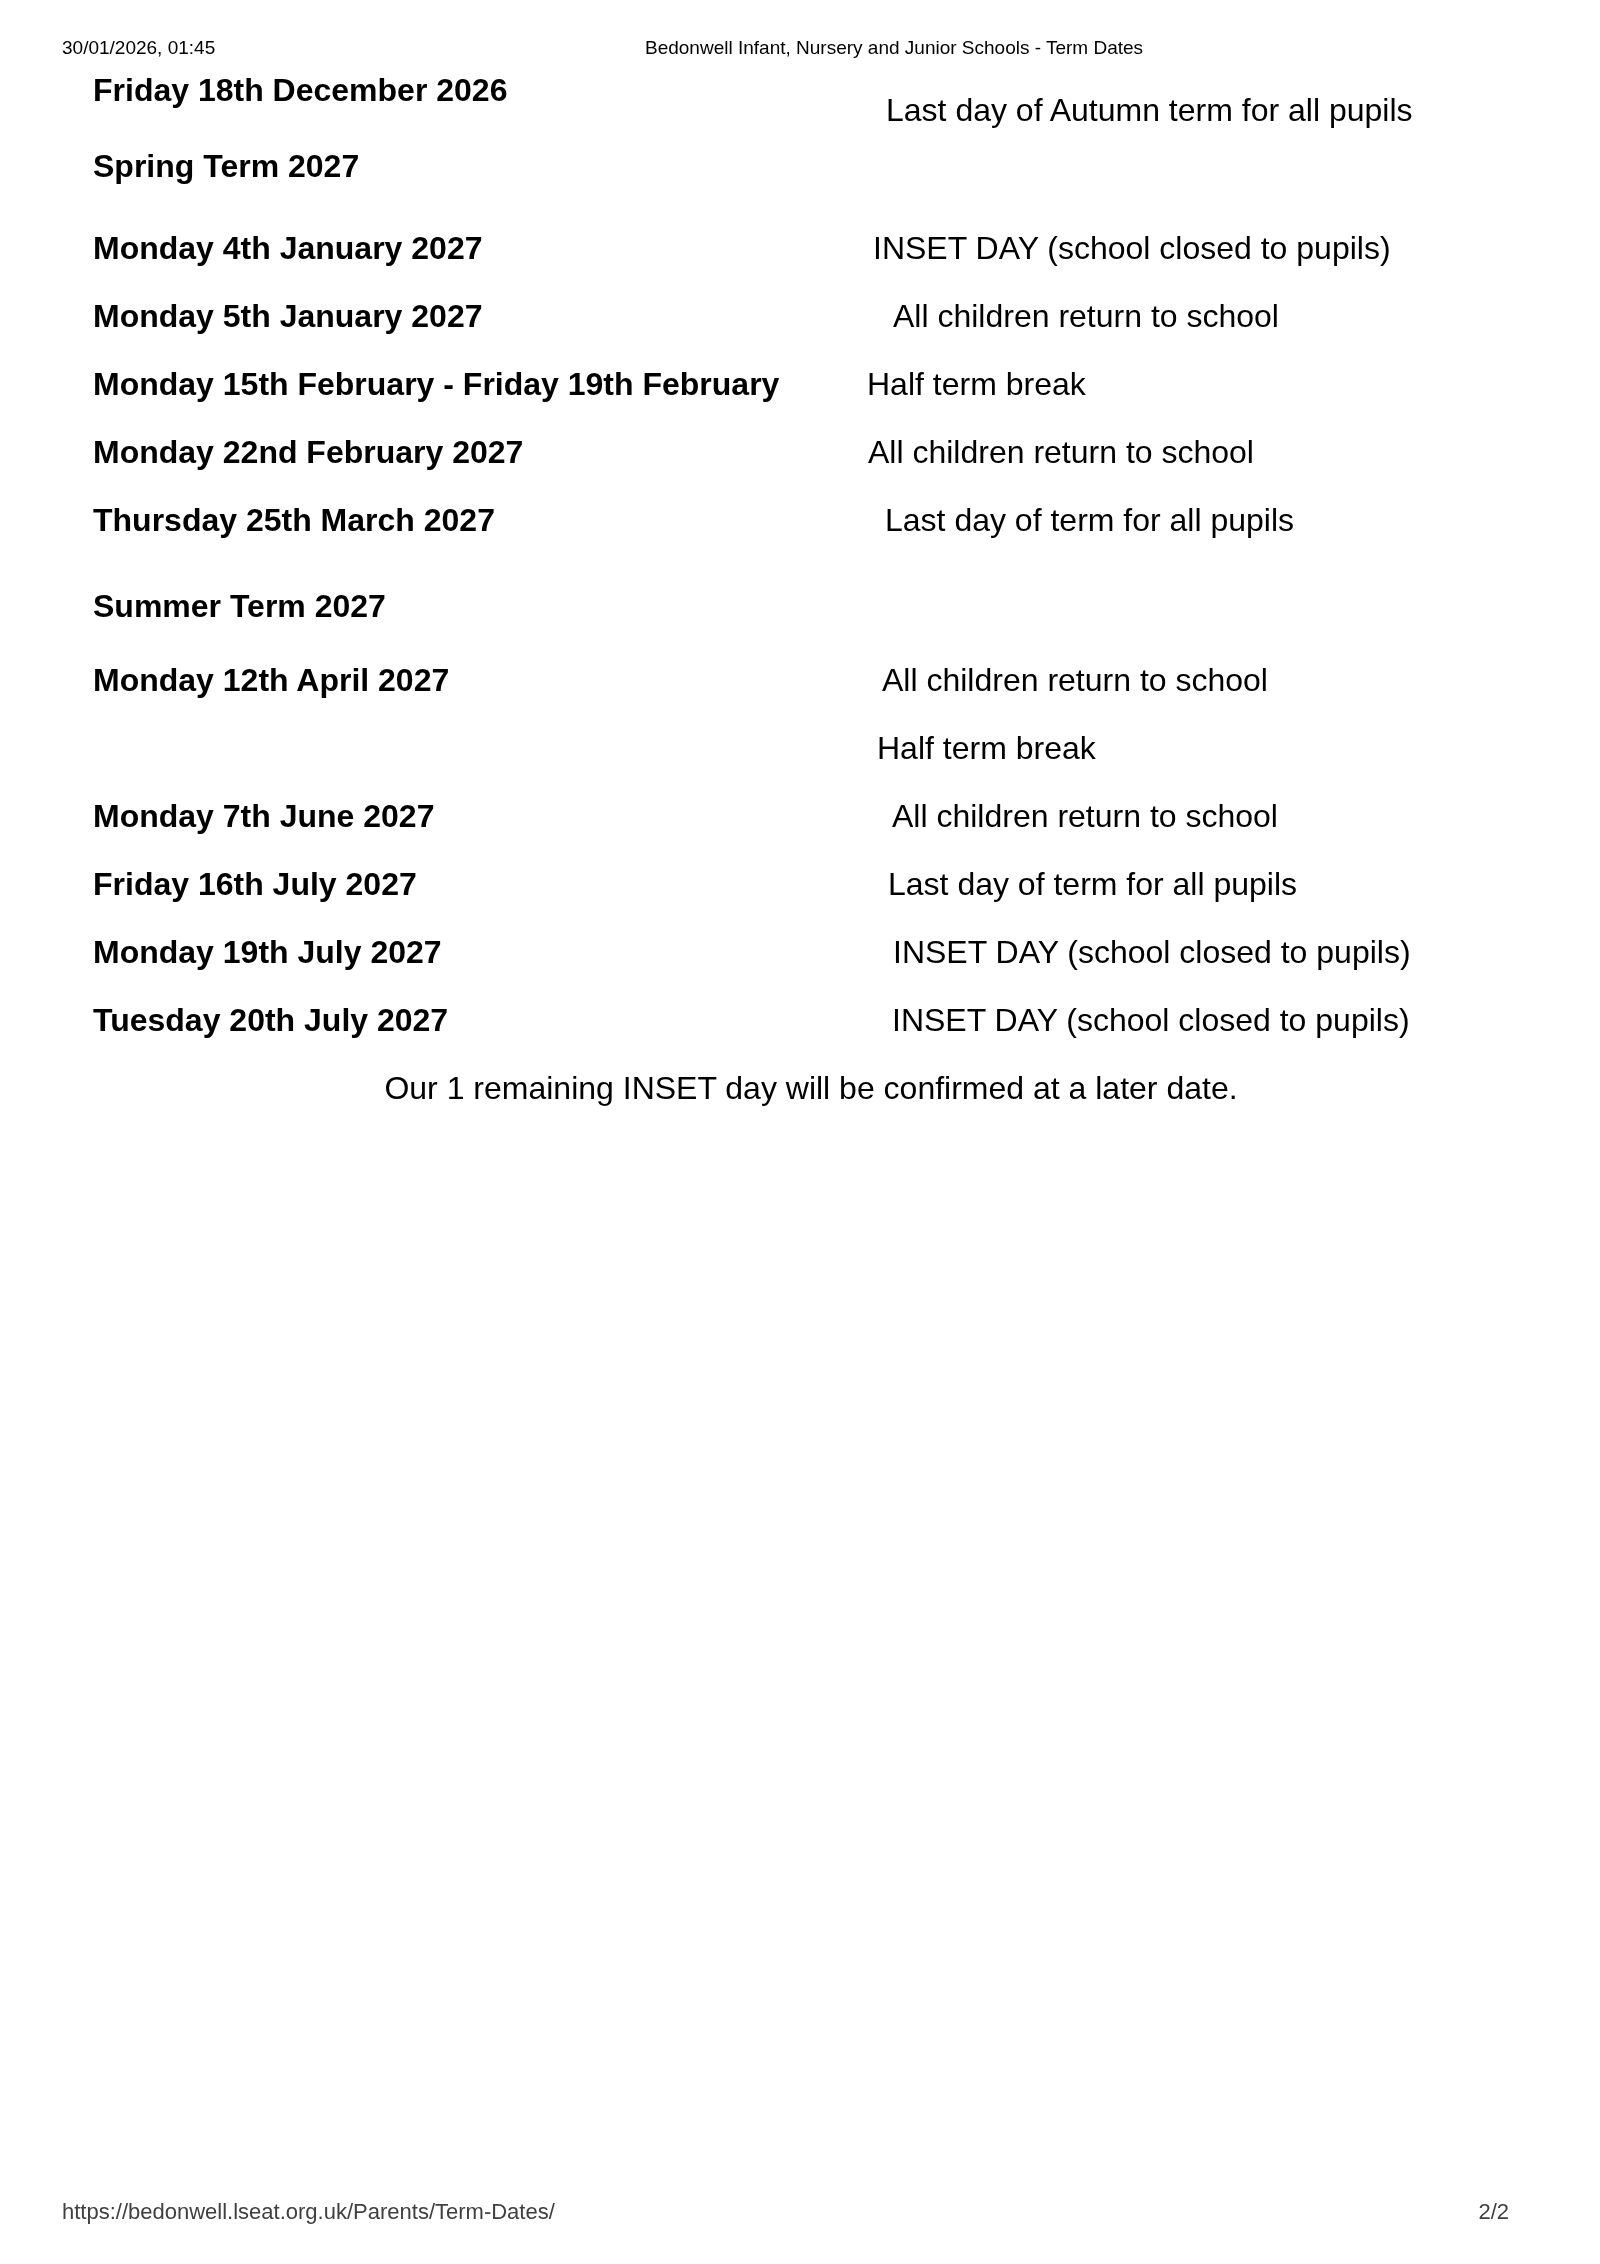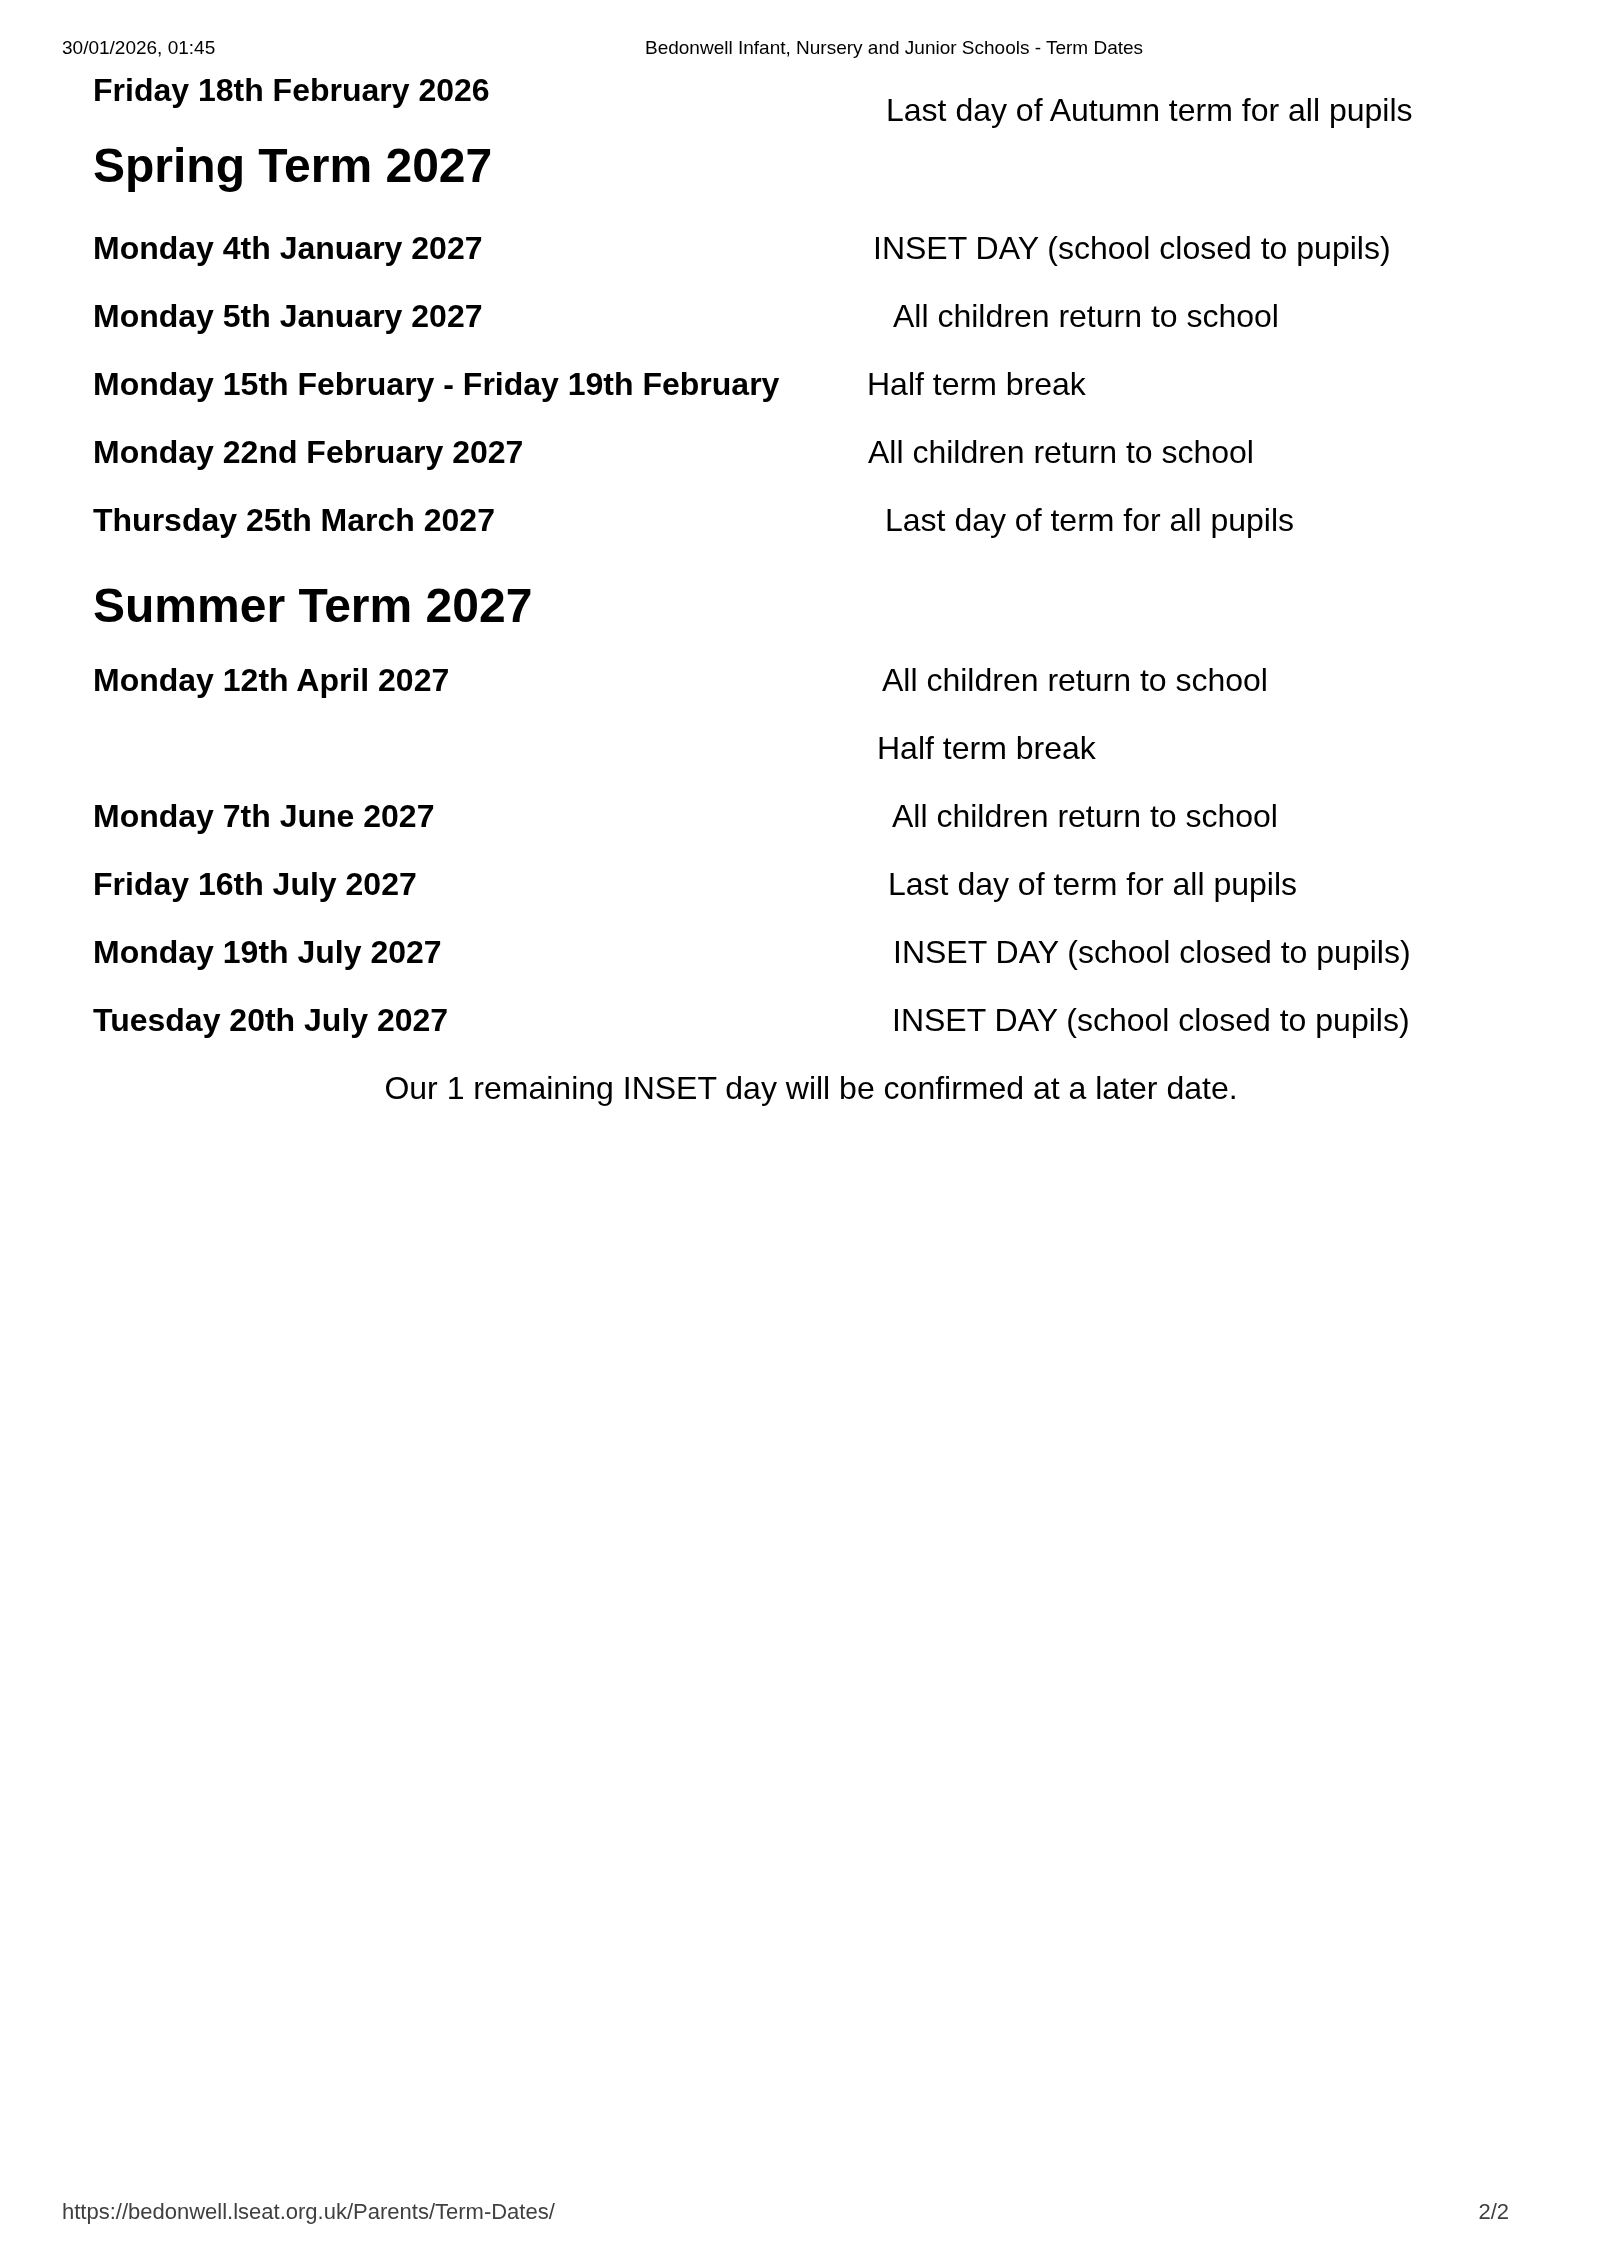--- a/index.html
+++ b/index.html
@@ -50,21 +50,21 @@
     position: absolute;
     font-size: 32px;
     line-height: 32px;
     font-weight: normal;
     white-space: nowrap;
   }
   .section-heading {
     position: absolute;
     left: 93px;
     margin: 0;
-    font-size: 48px;
+    font-size: 32px;
     line-height: 36px;
     font-weight: bold;
     white-space: nowrap;
   }
   .note {
     position: absolute;
     left: 0;
     width: 100%;
     margin: 0;
     text-align: center;
@@ -76,21 +76,21 @@
 </style>
 </head>
 <body>
 
 <div class="page">
 
   <span class="hdr-text" style="left:62px; top:38px;">30/01/2026, 01:45</span>
   <span class="hdr-text" style="left:645px; top:38px;">Bedonwell Infant, Nursery and Junior Schools - Term Dates</span>
 
   <div class="row" style="top:74px;">
-    <span class="date-cell">Friday 18th February 2026</span>
+    <span class="date-cell">Friday 18th December 2026</span>
     <span class="desc-cell" style="left:886px;margin-top:20px;">Last day of Autumn term for all pupils</span>
   </div>
 
   <h2 class="section-heading" style="top:148px;">Spring Term 2027</h2>
 
   <div class="row" style="top:232px;">
     <span class="date-cell">Monday 4th January 2027</span>
     <span class="desc-cell" style="left:873px;">INSET DAY (school closed to pupils)</span>
   </div>
 

